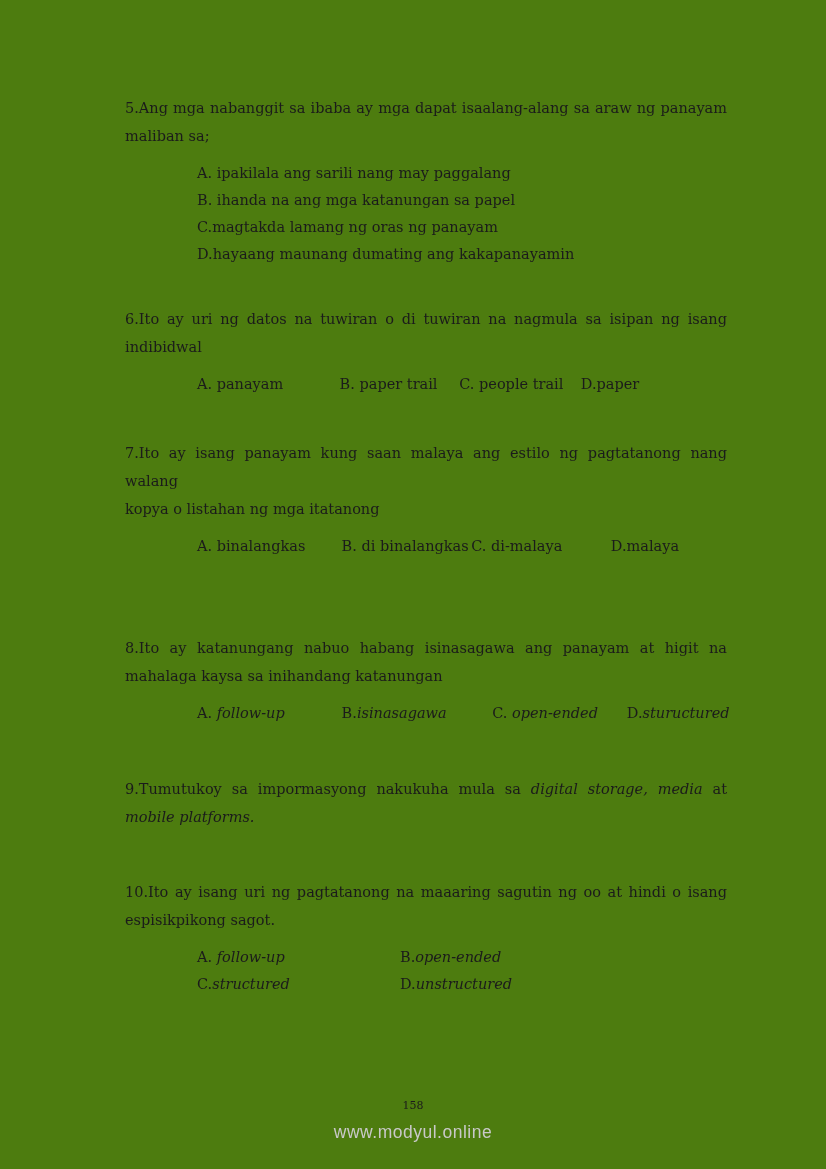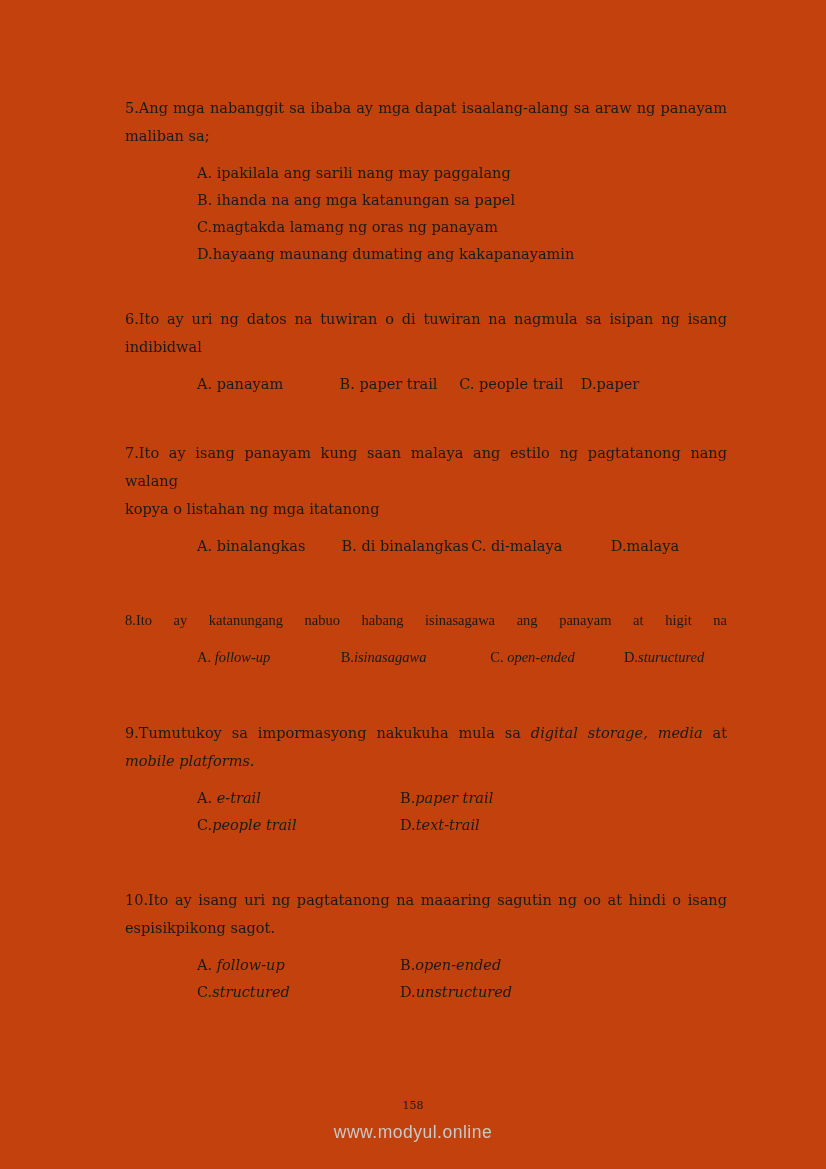--- a/index.html
+++ b/index.html
@@ -1,21 +1,21 @@
 <!DOCTYPE html>
 <html><head>
 <meta charset="utf-8">
 <style>
   * { box-sizing: border-box; }
   html, body { margin: 0; padding: 0; background: #ffffff; }
   .page {
     position: relative;
     width: 826px;
     height: 1169px;
-    background: #c2410c;
+    background: #4d7c0f;
     color: #1b1b1b;
     font-family: "DejaVu Serif", "Liberation Serif", serif;
     font-size: 14.5px;
     overflow: hidden;
   }
   .content { padding: 94px 99px 0 125px; }
 
   .stem-line { line-height: 28px; }
   .just { text-align: justify; text-align-last: justify; }
 
@@ -33,21 +33,21 @@
   .row-q8 .option:nth-child(1) { width: 140px; }
   .row-q8 .option:nth-child(2) { width: 146px; }
   .row-q8 .option:nth-child(3) { width: 130px; }
 
   .options-grid { display: grid; grid-template-columns: 203px auto; width: 450px; }
 
   em { font-style: italic; }
 
   .q6  { margin-top: 37px; }
   .q7  { margin-top: 41px; }
-  .q8  { margin-top: 46px; font-family: Liberation Serif, serif; }
+  .q8  { margin-top: 74px; }
   .q9  { margin-top: 48px; }
   .q10 { margin-top: 47px; }
 
   .footer { position: absolute; left: 0; right: 0; top: 1096px; text-align: center; }
   .page-number { font-size: 11px; line-height: 20px; color: #1b1b1b; }
   .watermark {
     margin-top: 6px;
     font-family: "Liberation Sans", sans-serif;
     font-size: 17.5px;
     letter-spacing: 0.5px;
@@ -95,39 +95,34 @@
         <span class="option">A. binalangkas</span>
         <span class="option">B. di binalangkas</span>
         <span class="option">C. di-malaya</span>
         <span class="option">D.malaya</span>
       </div>
     </section>
 
     <section class="question q8">
       <div class="stem">
         <div class="stem-line just">8.Ito ay katanungang nabuo habang isinasagawa ang panayam at higit na</div>
+        <div class="stem-line">mahalaga kaysa sa inihandang katanungan</div>
       </div>
       <div class="options options-row row-q8">
         <span class="option"><span class="opt-prefix">A. </span><em class="opt-text">follow-up</em></span>
         <span class="option"><span class="opt-prefix">B.</span><em class="opt-text">isinasagawa</em></span>
         <span class="option"><span class="opt-prefix">C. </span><em class="opt-text">open-ended</em></span>
         <span class="option"><span class="opt-prefix">D.</span><em class="opt-text">stuructured</em></span>
       </div>
     </section>
 
     <section class="question q9">
       <div class="stem">
         <div class="stem-line just"><span>9.Tumutukoy sa impormasyong nakukuha mula sa </span><em>digital storage, media</em><span> at</span></div>
         <div class="stem-line"><em>mobile platforms.</em></div>
-      </div>
-      <div class="options options-grid">
-        <span class="option"><span class="opt-prefix">A. </span><em class="opt-text">e-trail</em></span>
-        <span class="option"><span class="opt-prefix">B.</span><em class="opt-text">paper trail</em></span>
-        <span class="option"><span class="opt-prefix">C.</span><em class="opt-text">people trail</em></span>
-        <span class="option"><span class="opt-prefix">D.</span><em class="opt-text">text-trail</em></span>
       </div>
     </section>
 
     <section class="question q10">
       <div class="stem">
         <div class="stem-line just">10.Ito ay isang uri ng pagtatanong na maaaring sagutin ng oo at hindi o isang</div>
         <div class="stem-line">espisikpikong sagot.</div>
       </div>
       <div class="options options-grid">
         <span class="option"><span class="opt-prefix">A. </span><em class="opt-text">follow-up</em></span>

